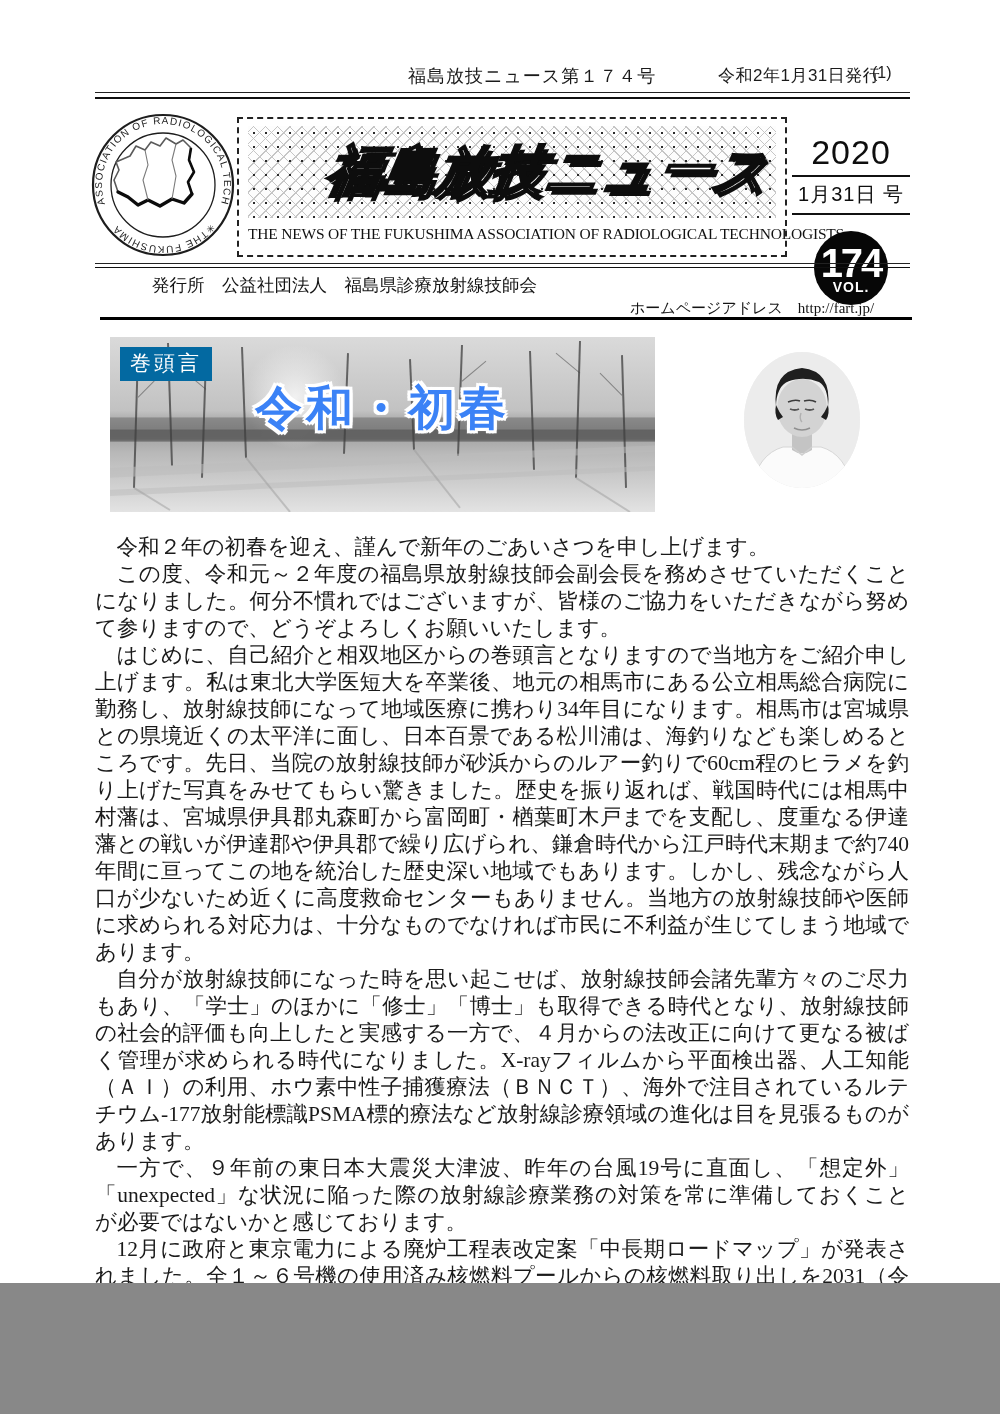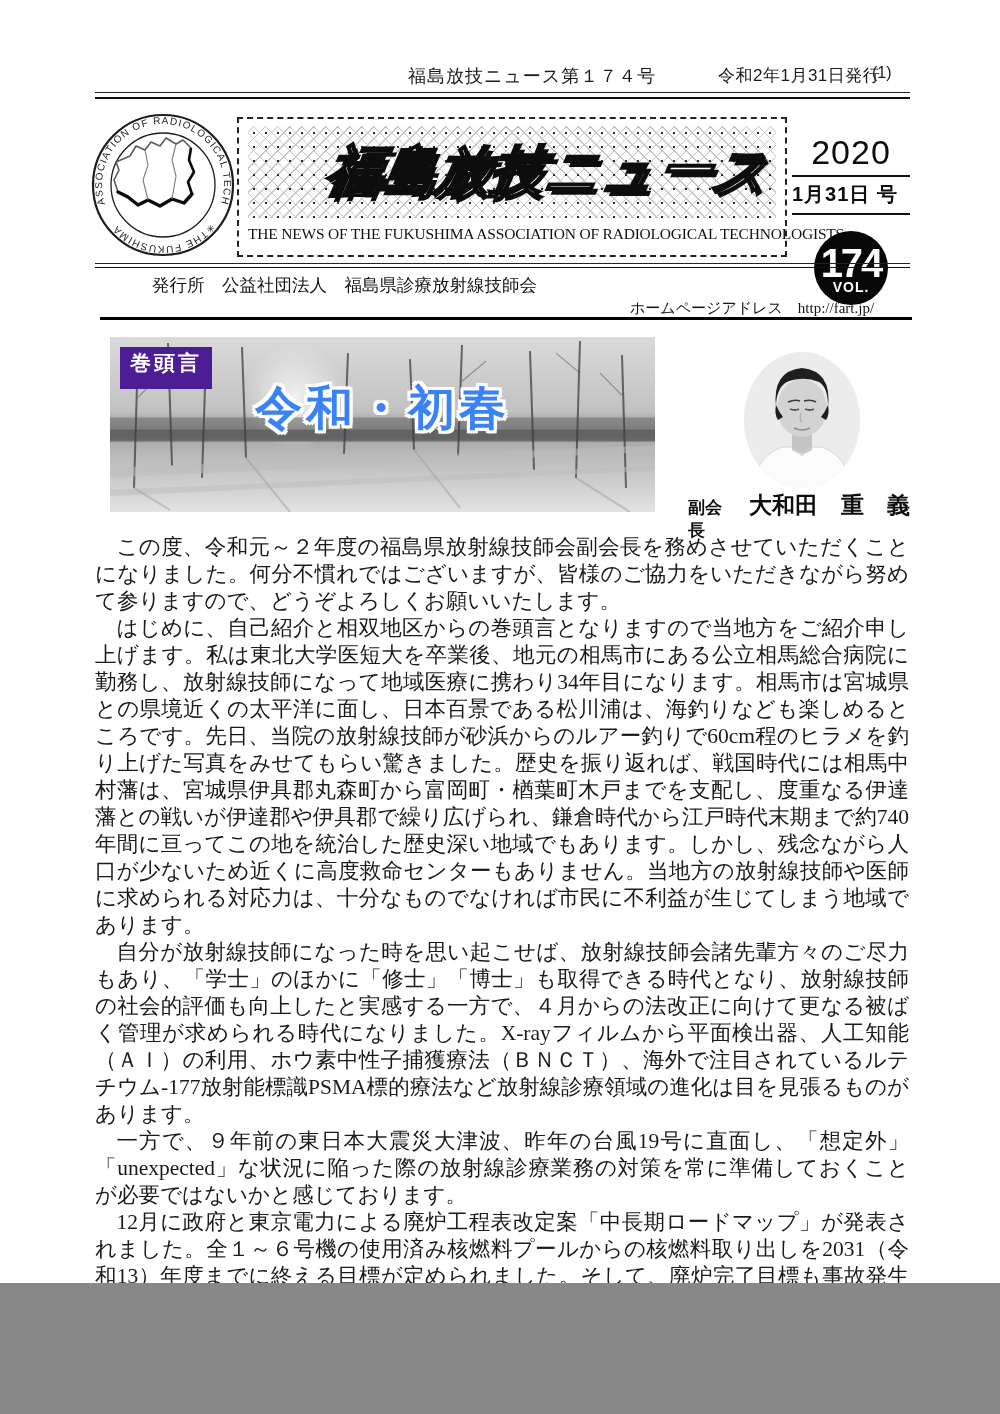--- a/index.html
+++ b/index.html
@@ -33,38 +33,38 @@
   }
   .mast-title-svg{position:absolute;inset:0;width:100%;height:100%;}
   .mast-sub{
     margin-top:7px;text-align:center;white-space:nowrap;
     font-family:"Liberation Serif","DejaVu Serif",serif;
     font-size:15.5px;letter-spacing:-0.2px;color:#111;
   }
   .mast-right{position:absolute;left:792px;top:117px;width:118px;font-family:"Liberation Sans","DejaVu Sans",sans-serif;}
   .mr-year{font-size:34px;line-height:1;text-align:center;letter-spacing:1px;color:#0e0e0e;margin-top:18px;}
   .mr-hr{border:none;border-top:2px solid #111;margin:6px 0 4px;}
-  .mr-date{font-size:20px;font-weight:700;letter-spacing:1px;color:#0e0e0e;}
+  .mr-date{font-size:20px;font-weight:400;text-align:center;letter-spacing:1px;color:#0e0e0e;}
   .mr-hr2{border:none;border-top:2px solid #111;margin:5px 0 7px;}
   .vol-badge{width:74px;height:74px;border-radius:50%;background:#070707;margin:16px auto;
     display:flex;flex-direction:column;align-items:center;justify-content:center;}
   .vol-num{color:#fff;font-size:40px;font-weight:800;line-height:.85;letter-spacing:-2px;margin-top:4px;}
   .vol-label{color:#fff;font-size:14px;font-weight:700;letter-spacing:1px;line-height:1;}
   
   .pub{position:absolute;color:#141414;}
   .pub-issuer{left:152px;top:273px;font-size:17.5px;}
   .pub-address{left:478px;top:276px;font-size:15px;}
   .pub-home{left:630px;top:299px;font-size:15px;}
   
   .banner{position:absolute;left:110px;top:337px;width:545px;height:175px;}
   .banner svg{position:absolute;inset:0;width:100%;height:100%;}
   .banner-label{
-    position:absolute;top:10px;left:10px;background:#4c1d95;color:#fff;
+    position:absolute;top:10px;left:10px;background:#0369a1;color:#fff;
     font-family:"Liberation Sans","DejaVu Sans",sans-serif;
-    font-size:21px;font-weight:700;letter-spacing:3px;padding:2px 10px 12px;
+    font-size:21px;font-weight:400;letter-spacing:3px;padding:2px 10px 4px;
   }
   .banner-title{
     position:absolute;left:0;right:0;top:40px;text-align:center;
     font-family:Liberation Sans, sans-serif;
     font-size:47px;font-weight:900;letter-spacing:4px;color:#3b82f6;
     text-shadow:-3px -3px 0 #fff,3px -3px 0 #fff,-3px 3px 0 #fff,3px 3px 0 #fff,
                 0 -3px 0 #fff,0 3px 0 #fff,-3px 0 0 #fff,3px 0 0 #fff,0 0 5px #fff;
   }
   .portrait{position:absolute;left:743px;top:351px;width:118px;height:138px;}
   .author{
@@ -212,26 +212,23 @@
       <path d="M85,54 q2,9 -2,15 l-5,-3 q4,-5 7,-12 Z" fill="#1f1f1f"></path>
       <path d="M45,51 q7,-3 12,-1" stroke="#3c3c3c" stroke-width="1.6" fill="none"></path>
       <path d="M61,50 q7,-2 12,1" stroke="#3c3c3c" stroke-width="1.6" fill="none"></path>
       <path d="M47,58 q5,2 9,0" stroke="#565656" stroke-width="1.8" fill="none"></path>
       <path d="M62,58 q5,2 9,0" stroke="#565656" stroke-width="1.8" fill="none"></path>
       <path d="M58,62 q-2,6 1,9" stroke="#b0b0b0" stroke-width="1.4" fill="none"></path>
       <path d="M51,77 q8,4 16,0" stroke="#8f8f8f" stroke-width="1.6" fill="none"></path>
       <path d="M49,96 l10,8 l10,-8" fill="none" stroke="#cfcfcf" stroke-width="1.4"></path>
     </g>
   </svg>
-  <div class="author">
-    <span class="author-role">副会長</span>
-    <span class="author-name">大和田　重　義</span>
-  </div>
 
   <div class="article">
+    <p>令和２年の初春を迎え、謹んで新年のごあいさつを申し上げます。</p>
     <p>この度、令和元～２年度の福島県放射線技師会副会長を務めさせていただくことになりました。何分不慣れではございますが、皆様のご協力をいただきながら努めて参りますので、どうぞよろしくお願いいたします。</p>
     <p>はじめに、自己紹介と相双地区からの巻頭言となりますので当地方をご紹介申し上げます。私は東北大学医短大を卒業後、地元の相馬市にある公立相馬総合病院に勤務し、放射線技師になって地域医療に携わり34年目になります。相馬市は宮城県との県境近くの太平洋に面し、日本百景である松川浦は、海釣りなども楽しめるところです。先日、当院の放射線技師が砂浜からのルアー釣りで60cm程のヒラメを釣り上げた写真をみせてもらい驚きました。歴史を振り返れば、戦国時代には相馬中村藩は、宮城県伊具郡丸森町から富岡町・楢葉町木戸までを支配し、度重なる伊達藩との戦いが伊達郡や伊具郡で繰り広げられ、鎌倉時代から江戸時代末期まで約740年間に亘ってこの地を統治した歴史深い地域でもあります。しかし、残念ながら人口が少ないため近くに高度救命センターもありません。当地方の放射線技師や医師に求められる対応力は、十分なものでなければ市民に不利益が生じてしまう地域であります。</p>
     <p>自分が放射線技師になった時を思い起こせば、放射線技師会諸先輩方々のご尽力もあり、「学士」のほかに「修士」「博士」も取得できる時代となり、放射線技師の社会的評価も向上したと実感する一方で、４月からの法改正に向けて更なる被ばく管理が求められる時代になりました。X-rayフィルムから平面検出器、人工知能（ＡＩ）の利用、ホウ素中性子捕獲療法（ＢＮＣＴ）、海外で注目されているルテチウム-177放射能標識PSMA標的療法など放射線診療領域の進化は目を見張るものがあります。</p>
     <p>一方で、９年前の東日本大震災大津波、昨年の台風19号に直面し、「想定外」「unexpected」な状況に陥った際の放射線診療業務の対策を常に準備しておくことが必要ではないかと感じております。</p>
     <p>12月に政府と東京電力による廃炉工程表改定案「中長期ロードマップ」が発表されました。全１～６号機の使用済み核燃料プールからの核燃料取り出しを2031（令和13）年度までに終える目標が定められました。そして、廃炉完了目標も事故発生から30～40年後とする廃炉完了目標も維持されました。「復興」がささやかれる一方で、山積みされたプレコンバック、国道６号線では柵で市街地に進入できない状態、暗闇の街並みなど、今も目の前には時が止まってしまった地域のことを皆様にも忘れないでいて欲しいと思います。（公社）福島県放射線技師会の発展、会員の皆様にとりましては実り多き輝かしい年となりますよう心からお祈り申し上げます。</p>
   </div>
 
 </div>
 
 </body></html>

